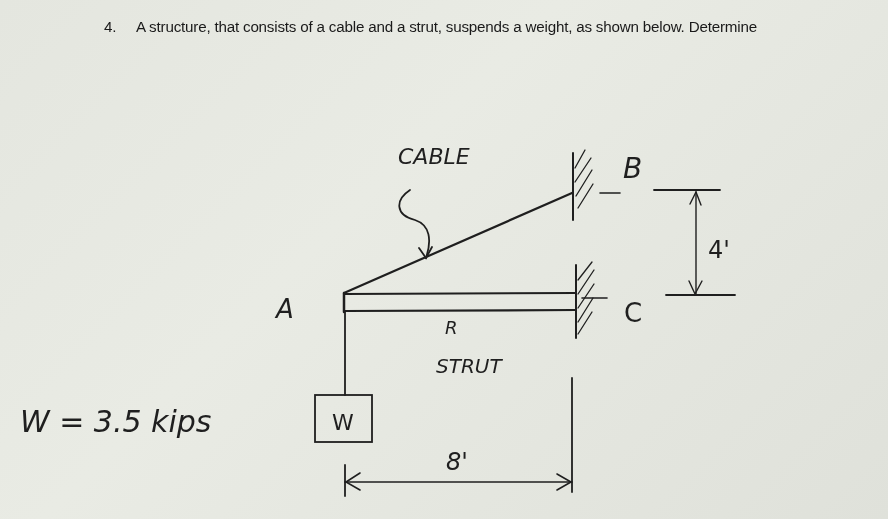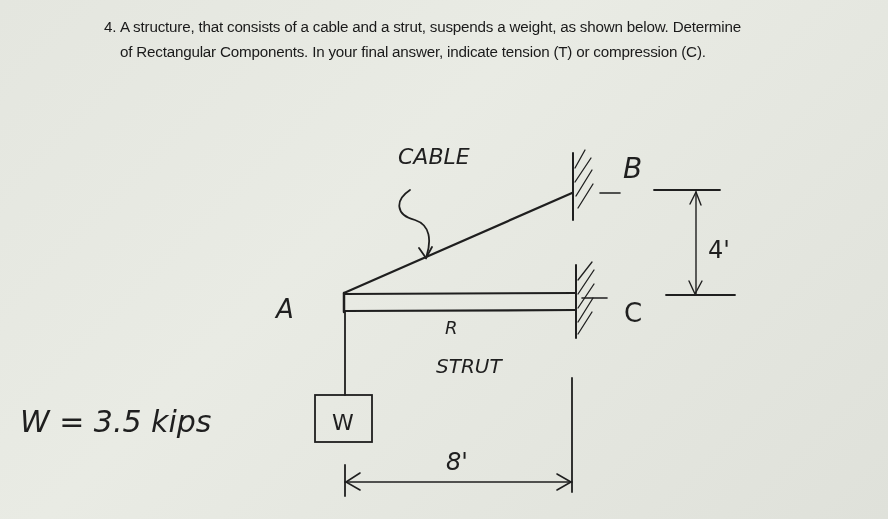--- a/index.html
+++ b/index.html
@@ -8,33 +8,32 @@
     background: linear-gradient(135deg, #e4e6df 0%, #e9ebe4 40%, #dfe1da 100%);
     font-family: "Liberation Sans", sans-serif;
   }
   .problem {
     position: absolute; left: 104px; top: 15px; width: 730px;
     font-family: "Liberation Sans", sans-serif;
     font-size: 15.2px; line-height: 24.5px; color: #1a1a1a;
     letter-spacing: -0.2px;
   }
   .problem .num { position: absolute; left: 0; top: 0; }
-  .problem .text { margin-left: 16px; display: block; }
+  .problem .text { margin-left: 32px; display: block; }
   .problem .line { display: block; white-space: nowrap; }
   svg.diagram { position: absolute; left: 0; top: 0; }
   .hand { font-family: "DejaVu Sans", sans-serif; fill: #1f1f1f; }
 </style>
 </head>
 <body>
 
 <div class="problem">
   <span class="num">4.</span>
   <span class="text">
     <span class="line">A structure, that consists of a cable and a strut, suspends a weight, as shown below. Determine</span>
-    <span class="line">of Rectangular Components.  In your final answer, indicate tension (T) or compression (C).</span>
   </span>
 </div>
 
 <svg class="diagram" width="888" height="519" viewBox="0 0 888 519">
   <g stroke="#1f1f1f" fill="none" stroke-linecap="round">
 
     <line x1="344" y1="293" x2="572" y2="193" stroke-width="2.2"></line>
 
     <path d="M410 190 C 395 200, 395 215, 415 220 C 430 225, 432 240, 426 258" stroke-width="1.8"></path>
     <path d="M419 248 L 426 258 L 432 247" stroke-width="1.8"></path>

